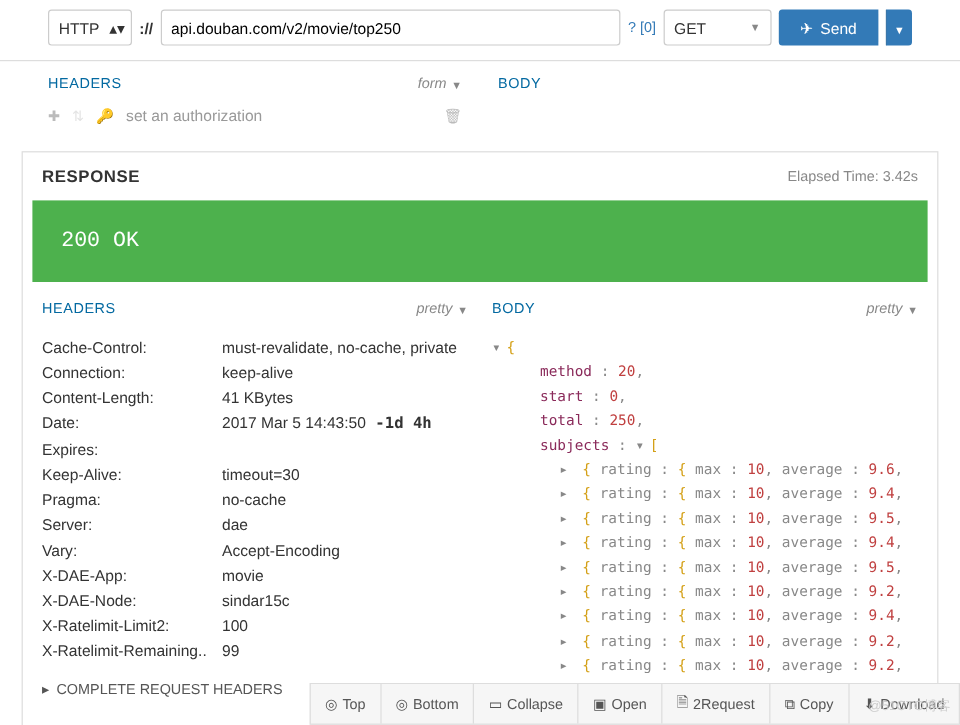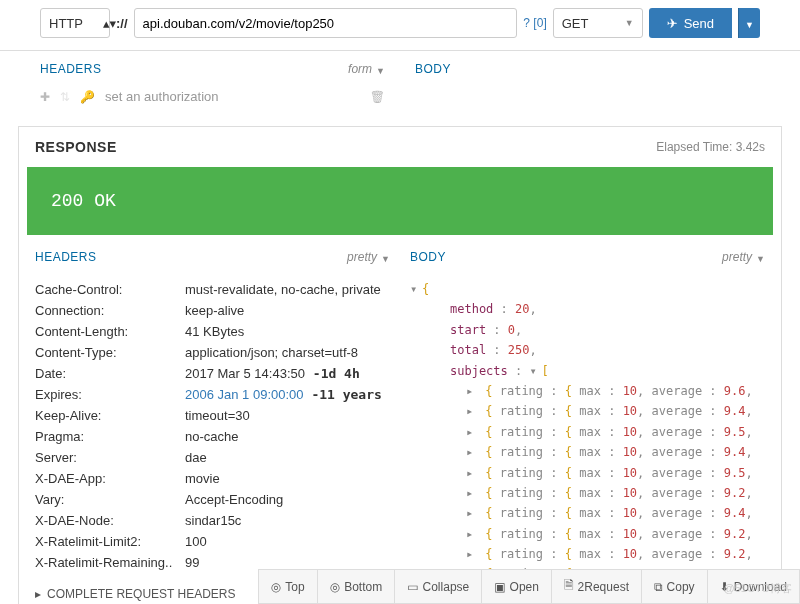--- a/index.html
+++ b/index.html
@@ -1,19 +1,19 @@
 <!DOCTYPE html>
 <html><head>
 <meta charset="utf-8">
 <style>
 * { box-sizing: border-box; margin: 0; padding: 0; }
 body { font-family: "Helvetica Neue", Arial, sans-serif; font-size: 13px; color: #333; background: #fff; width: 800px; }
 .req-bar { display: flex; gap: 6px; align-items: center; padding: 8px 40px 12px; border-bottom: 1px solid #ddd; }
 .select-box, .input-box { border: 1px solid #ccc; border-radius: 3px; height: 30px; padding: 4px 8px; background: #fff; font-size: 13px; }
-.select-box { display: flex; align-items: center; gap: 20px; }
+.select-box { display: flex; align-items: center; gap: 8px; }
 .proto { width: 70px; justify-content: space-between; }
 .url { flex: 1; }
 .method { width: 90px; justify-content: space-between; }
 .link { color: #337ab7; cursor: pointer; }
 .btn-send { background: #337ab7; color: #fff; border: none; border-radius: 3px 0 0 3px; height: 30px; padding: 0 18px; font-size: 13px; display: flex; align-items: center; gap: 6px; }
 .btn-drop { background: #337ab7; color: #fff; border: none; border-left: 1px solid #2a6698; border-radius: 0 3px 3px 0; height: 30px; width: 22px; }
 .req-sub { display: flex; padding: 6px 40px 14px; gap: 30px; }
 .req-col { flex: 1; }
 .sec-title { color: #0369a1; font-size: 12px; letter-spacing: 0.5px; }
 .sec-head { display: flex; justify-content: space-between; align-items: center; height: 24px; }
@@ -117,50 +117,45 @@
           </div>
           <div class="hdr-row">
             <div class="hdr-k">Connection:</div>
             <div class="hdr-v"><span>keep-alive</span></div>
           </div>
           <div class="hdr-row">
             <div class="hdr-k">Content-Length:</div>
             <div class="hdr-v"><span>41 KBytes</span></div>
           </div>
           <div class="hdr-row">
-            <div class="hdr-k">Content-Type:</div>
-            <div class="hdr-v"><span>application/json; charset=utf-8</span></div>
-          </div>
-          <div class="hdr-row">
             <div class="hdr-k">Date:</div>
             <div class="hdr-v"><span>2017 Mar 5 14:43:50</span><span class="mono"> -1d 4h</span></div>
           </div>
           <div class="hdr-row">
             <div class="hdr-k">Expires:</div>
-            <div class="hdr-v"><span class="link">2006 Jan 1 09:00:00</span><span class="mono"> -11 years</span></div>
           </div>
           <div class="hdr-row">
             <div class="hdr-k">Keep-Alive:</div>
             <div class="hdr-v"><span>timeout=30</span></div>
           </div>
           <div class="hdr-row">
             <div class="hdr-k">Pragma:</div>
             <div class="hdr-v"><span>no-cache</span></div>
           </div>
           <div class="hdr-row">
             <div class="hdr-k">Server:</div>
             <div class="hdr-v"><span>dae</span></div>
           </div>
           <div class="hdr-row">
+            <div class="hdr-k">Vary:</div>
+            <div class="hdr-v"><span>Accept-Encoding</span></div>
+          </div>
+          <div class="hdr-row">
             <div class="hdr-k">X-DAE-App:</div>
             <div class="hdr-v"><span>movie</span></div>
-          </div>
-          <div class="hdr-row">
-            <div class="hdr-k">Vary:</div>
-            <div class="hdr-v"><span>Accept-Encoding</span></div>
           </div>
           <div class="hdr-row">
             <div class="hdr-k">X-DAE-Node:</div>
             <div class="hdr-v"><span>sindar15c</span></div>
           </div>
           <div class="hdr-row">
             <div class="hdr-k">X-Ratelimit-Limit2:</div>
             <div class="hdr-v"><span>100</span></div>
           </div>
           <div class="hdr-row">

